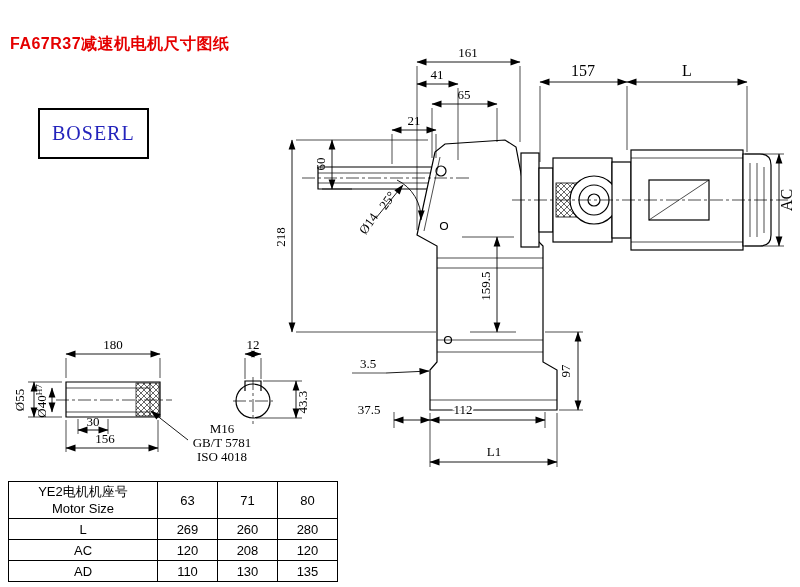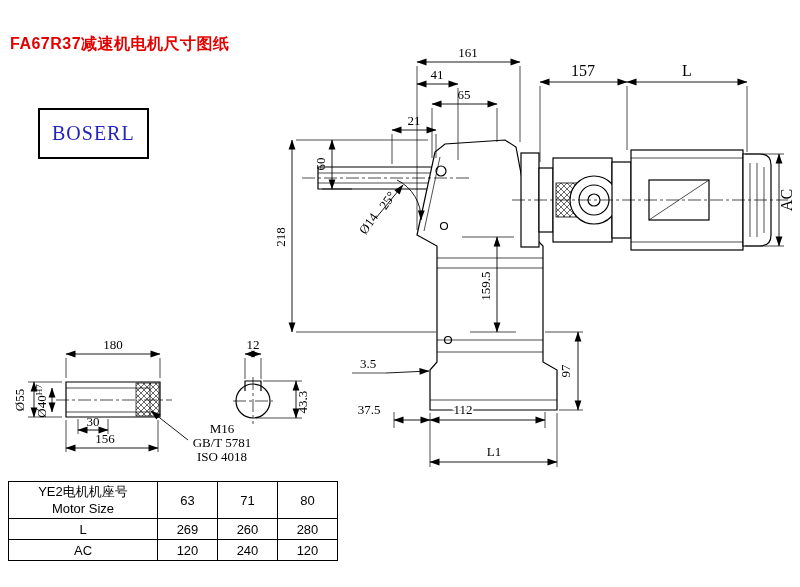--- a/index.html
+++ b/index.html
@@ -285,17 +285,23 @@
   </tr>
   <tr>
     <td class="c0">L</td>
     <td>269</td>
     <td>260</td>
     <td>280</td>
   </tr>
   <tr>
     <td class="c0">AC</td>
     <td>120</td>
-    <td>240</td>
+    <td>208</td>
     <td>120</td>
+  </tr>
+  <tr>
+    <td class="c0">AD</td>
+    <td>110</td>
+    <td>130</td>
+    <td>135</td>
   </tr>
 </tbody>
   </table>
 
 </body></html>

